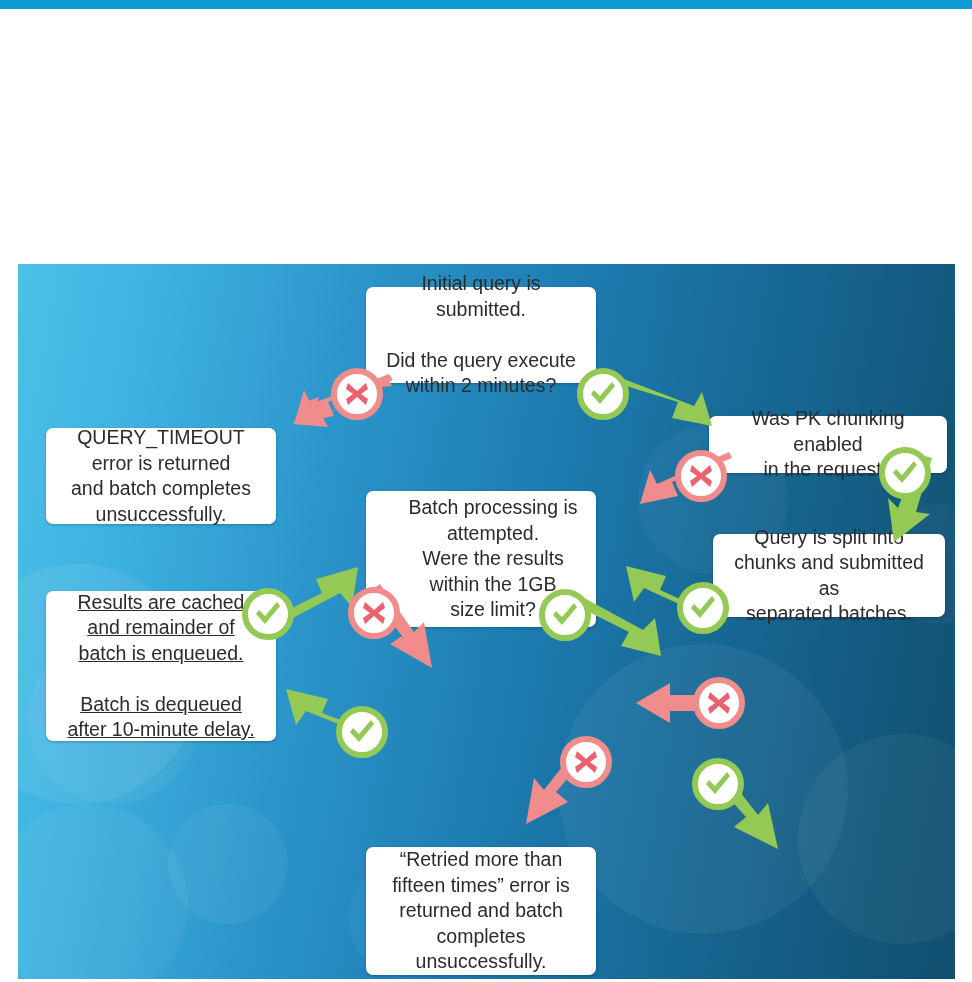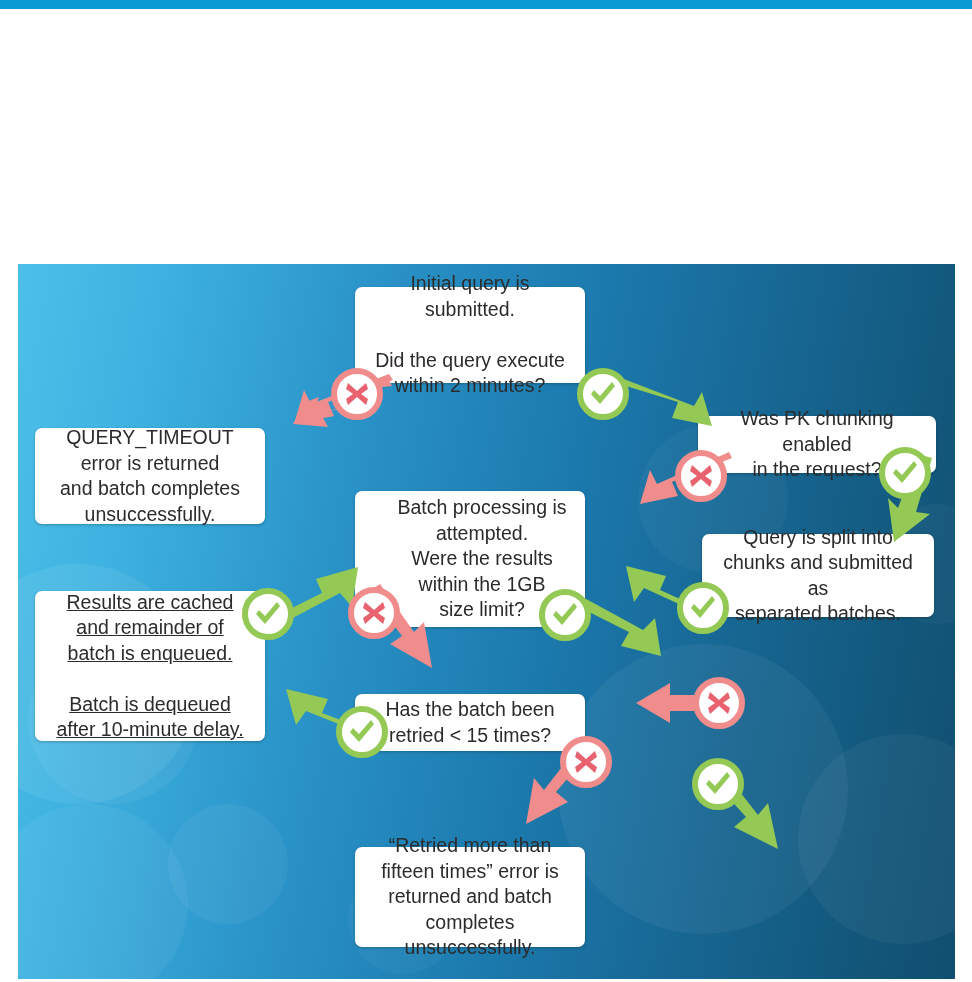--- a/index.html
+++ b/index.html
@@ -21,20 +21,21 @@
   .bokeh{position:absolute;border-radius:50%;pointer-events:none;}
 
   
   .node{
     position:absolute;background:#ffffff;border-radius:7px;
     box-shadow:0 1px 3px rgba(0,0,0,.25);
     display:flex;align-items:center;justify-content:center;
     text-align:center;color:#2b2b2b;font-size:19.5px;line-height:25.5px;
     padding:9px 12px;box-sizing:border-box;white-space:pre-line;
     font-family:"Liberation Sans",sans-serif;
+    margin-left:11px;
   }
   .badge{
     position:absolute;width:52px;height:52px;border-radius:50%;
     background:#ffffff;box-sizing:border-box;
     display:flex;align-items:center;justify-content:center;z-index:6;
   }
   .badge.yes{border:6px solid #93c954;}
   .badge.no{border:6px solid #f08c8c;}
   .badge svg{display:block;}
 
@@ -217,24 +218,22 @@
 chunks and submitted as
 separated batches.</div>
 
     <div class="node" style="left:17px;top:327px;width:230px;height:150px;text-decoration:underline;">Results are cached
 and remainder of
 batch is enqueued.
 
 Batch is dequeued
 after 10-minute delay.</div>
 
-    <div class="node" style="left:337px;top:430px;width:230px;height:57px;">Has the batch been
-retried &lt; 15 times?</div>
-
-
-    <div class="node" style="left:337px;top:583px;width:230px;height:100px;">“Retried more than
+
+
+    <div class="node" style="left:337px;top:583px;width:230px;height:128px;">“Retried more than
 fifteen times” error is
 returned and batch
 completes unsuccessfully.</div>
 
 
   </div>
 </div>
 
 </body></html>

